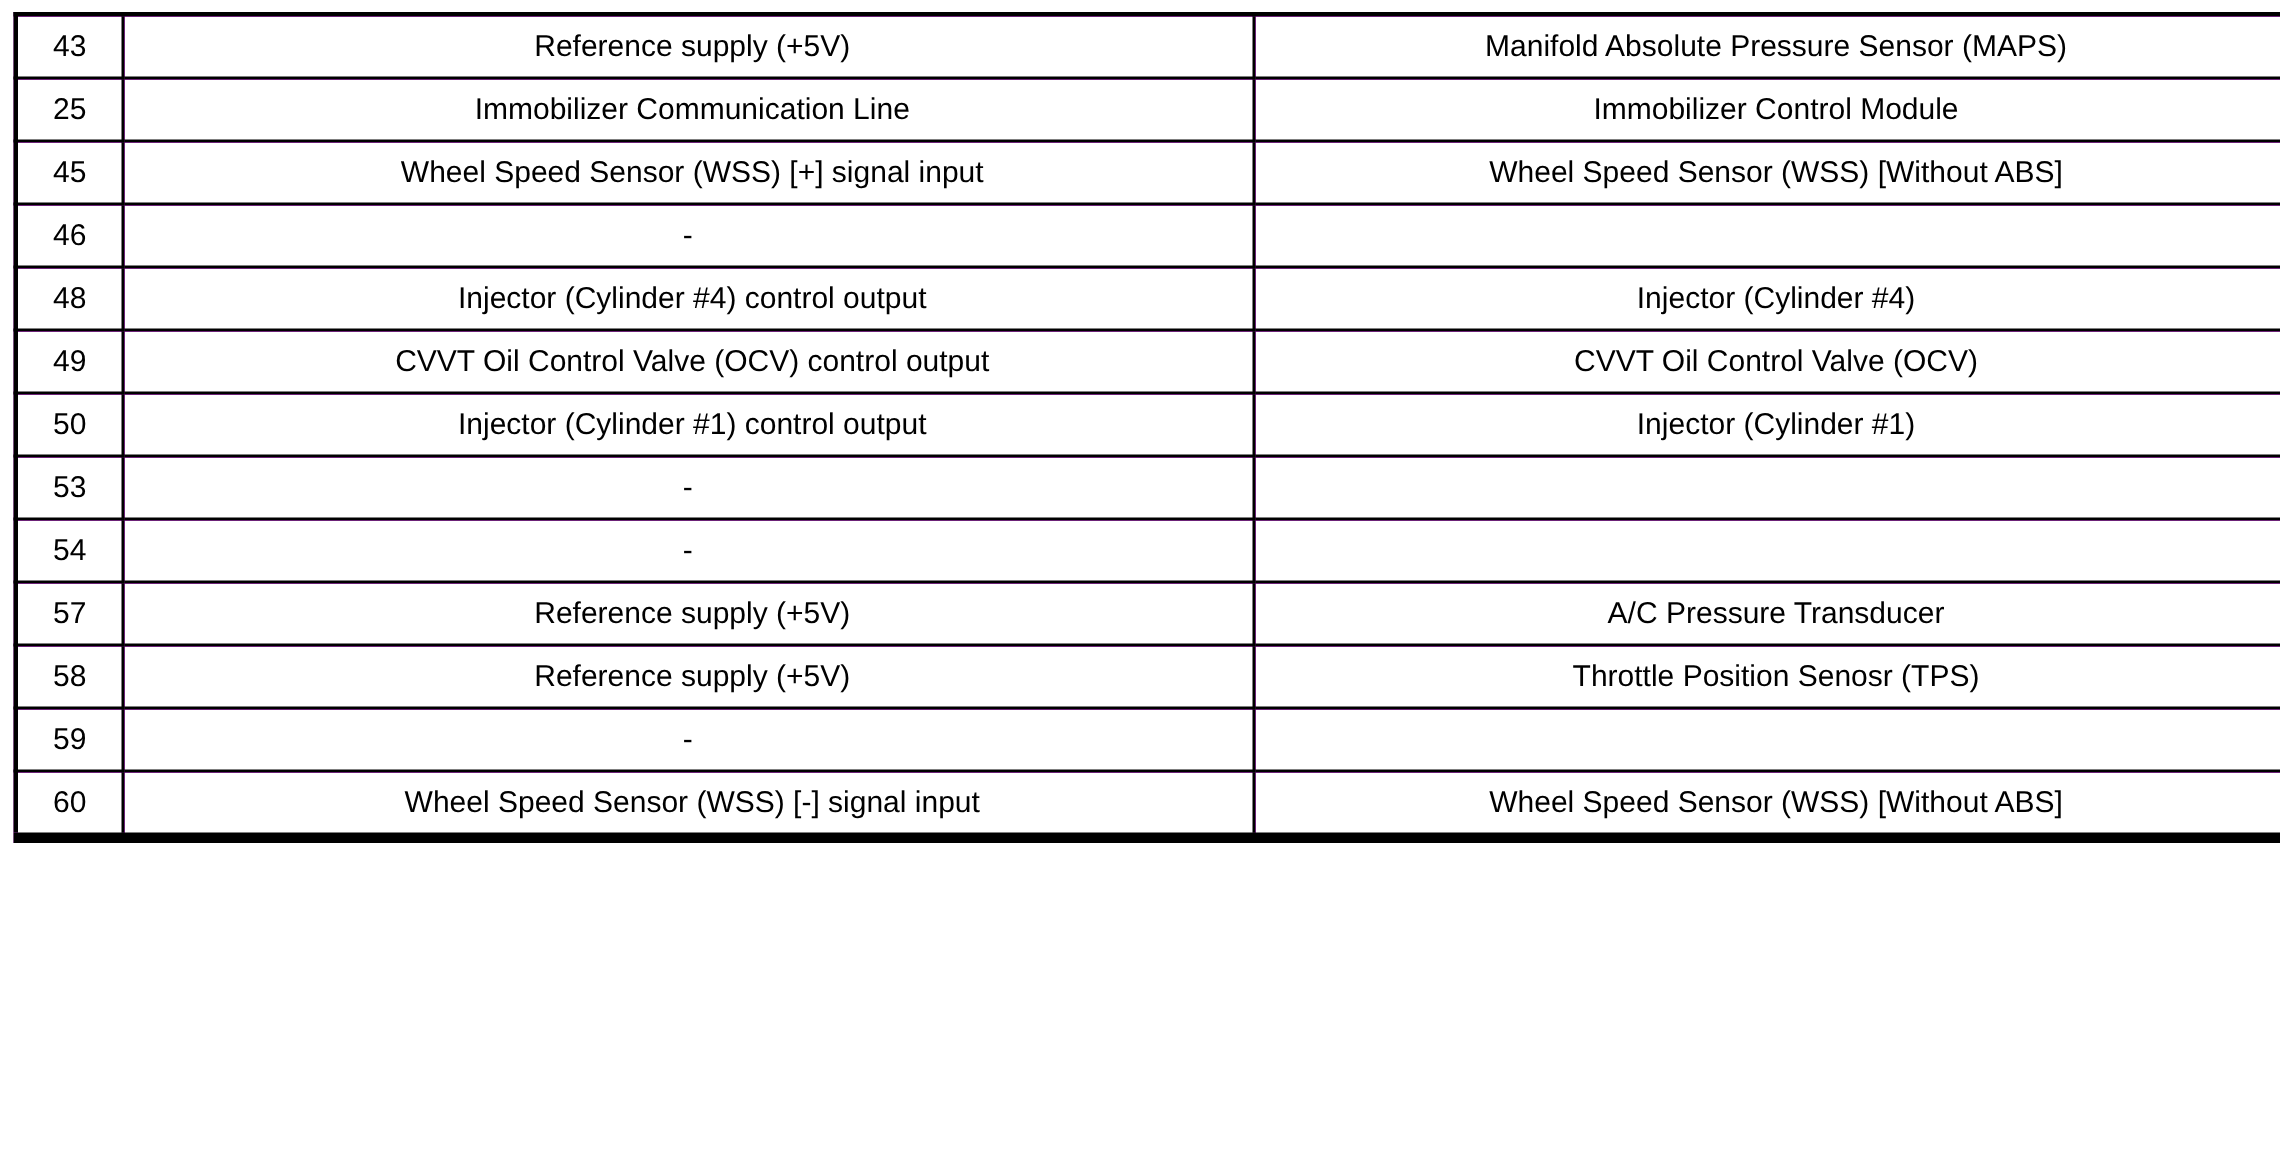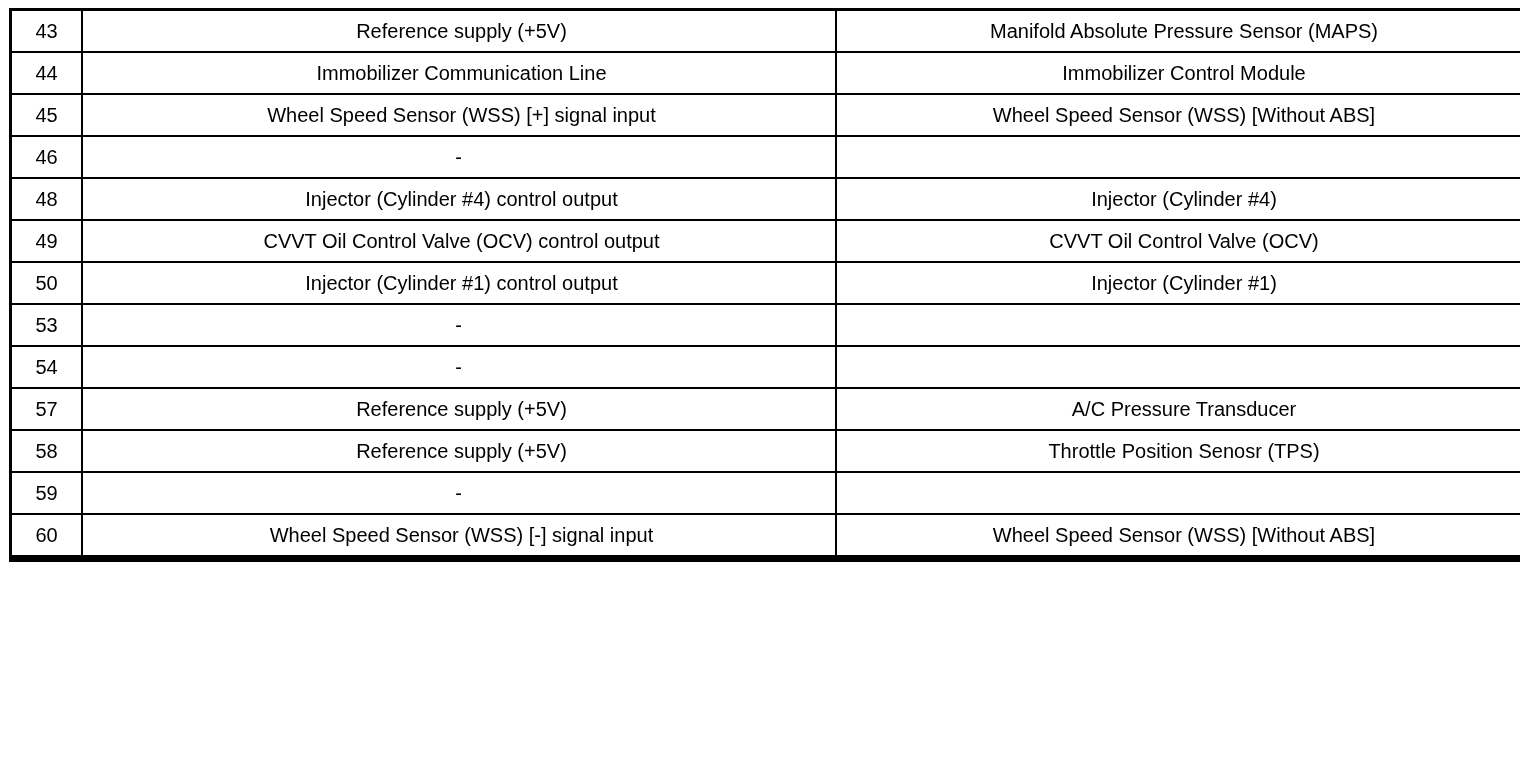--- a/index.html
+++ b/index.html
@@ -62,21 +62,21 @@
 
 <div class="table-wrap">
   <table class="pinout">
     <tbody>
         <tr>
           <td class="col-pin">43</td>
           <td class="col-desc">Reference supply (+5V)</td>
           <td class="col-conn">Manifold Absolute Pressure Sensor (MAPS)</td>
         </tr>
         <tr>
-          <td class="col-pin">44</td>
+          <td class="col-pin">25</td>
           <td class="col-desc">Immobilizer Communication Line</td>
           <td class="col-conn">Immobilizer Control Module</td>
         </tr>
         <tr>
           <td class="col-pin">45</td>
           <td class="col-desc">Wheel Speed Sensor (WSS) [+] signal input</td>
           <td class="col-conn">Wheel Speed Sensor (WSS) [Without ABS]</td>
         </tr>
         <tr>
           <td class="col-pin">46</td>

